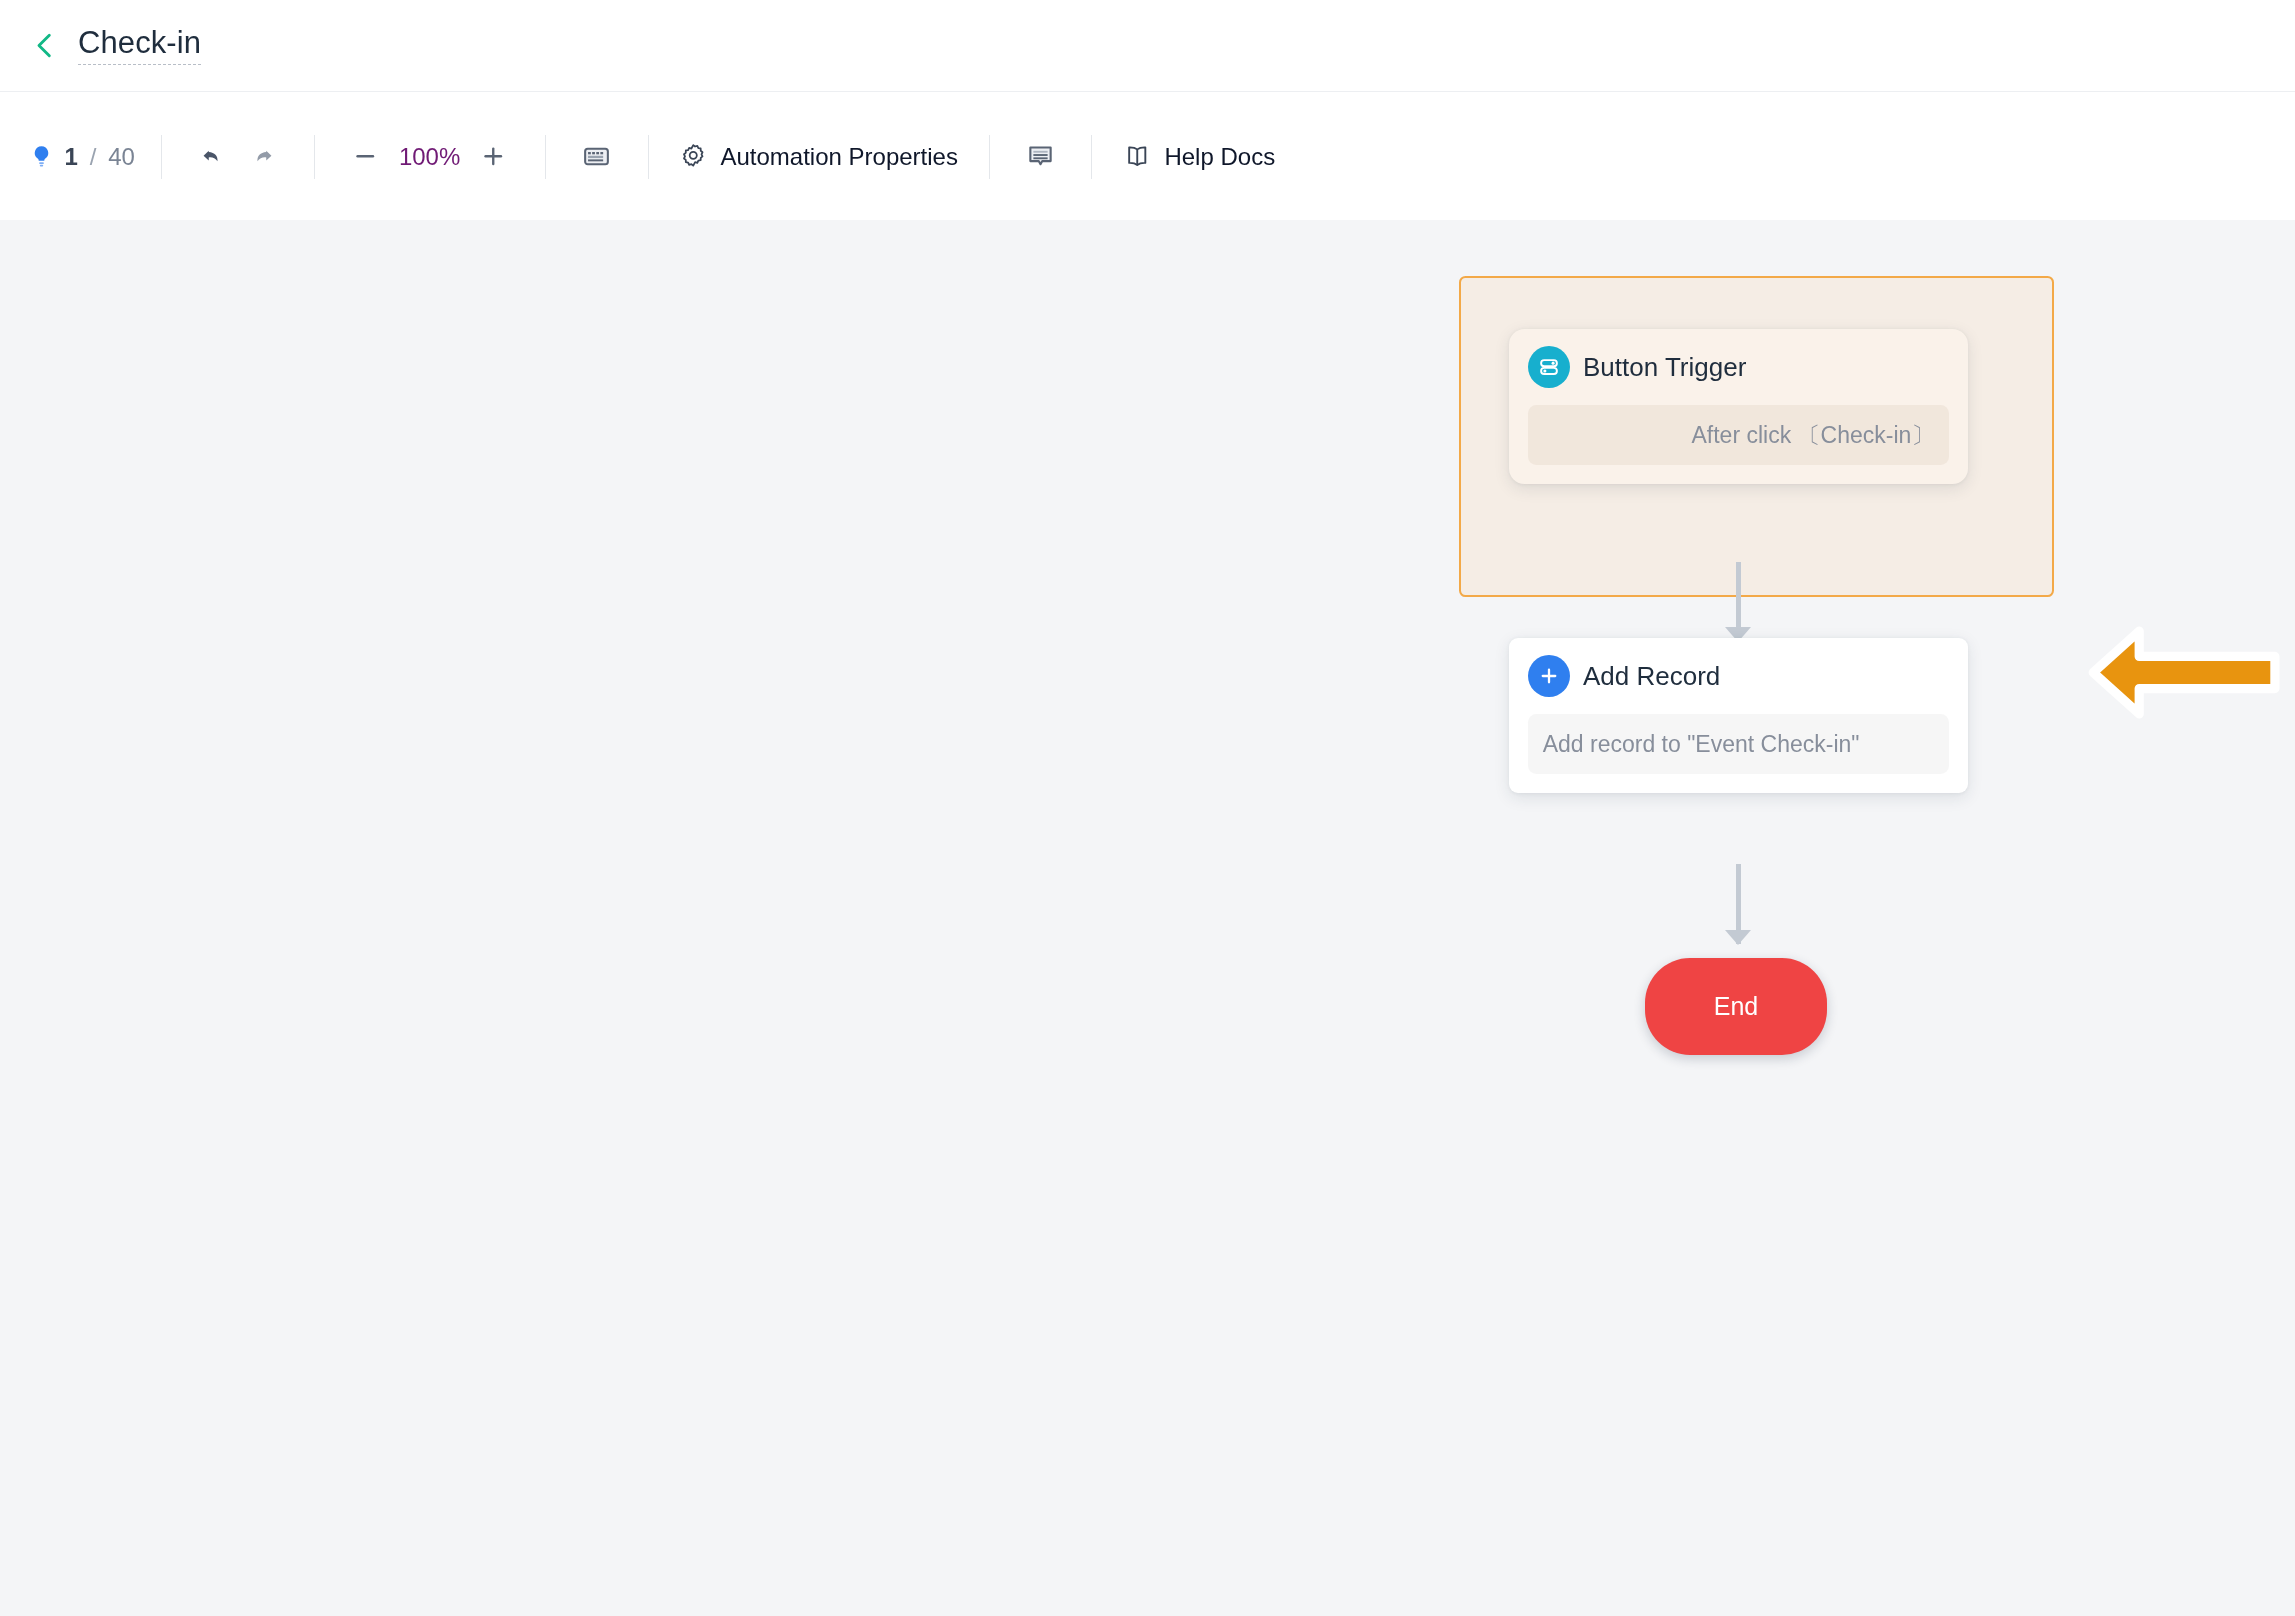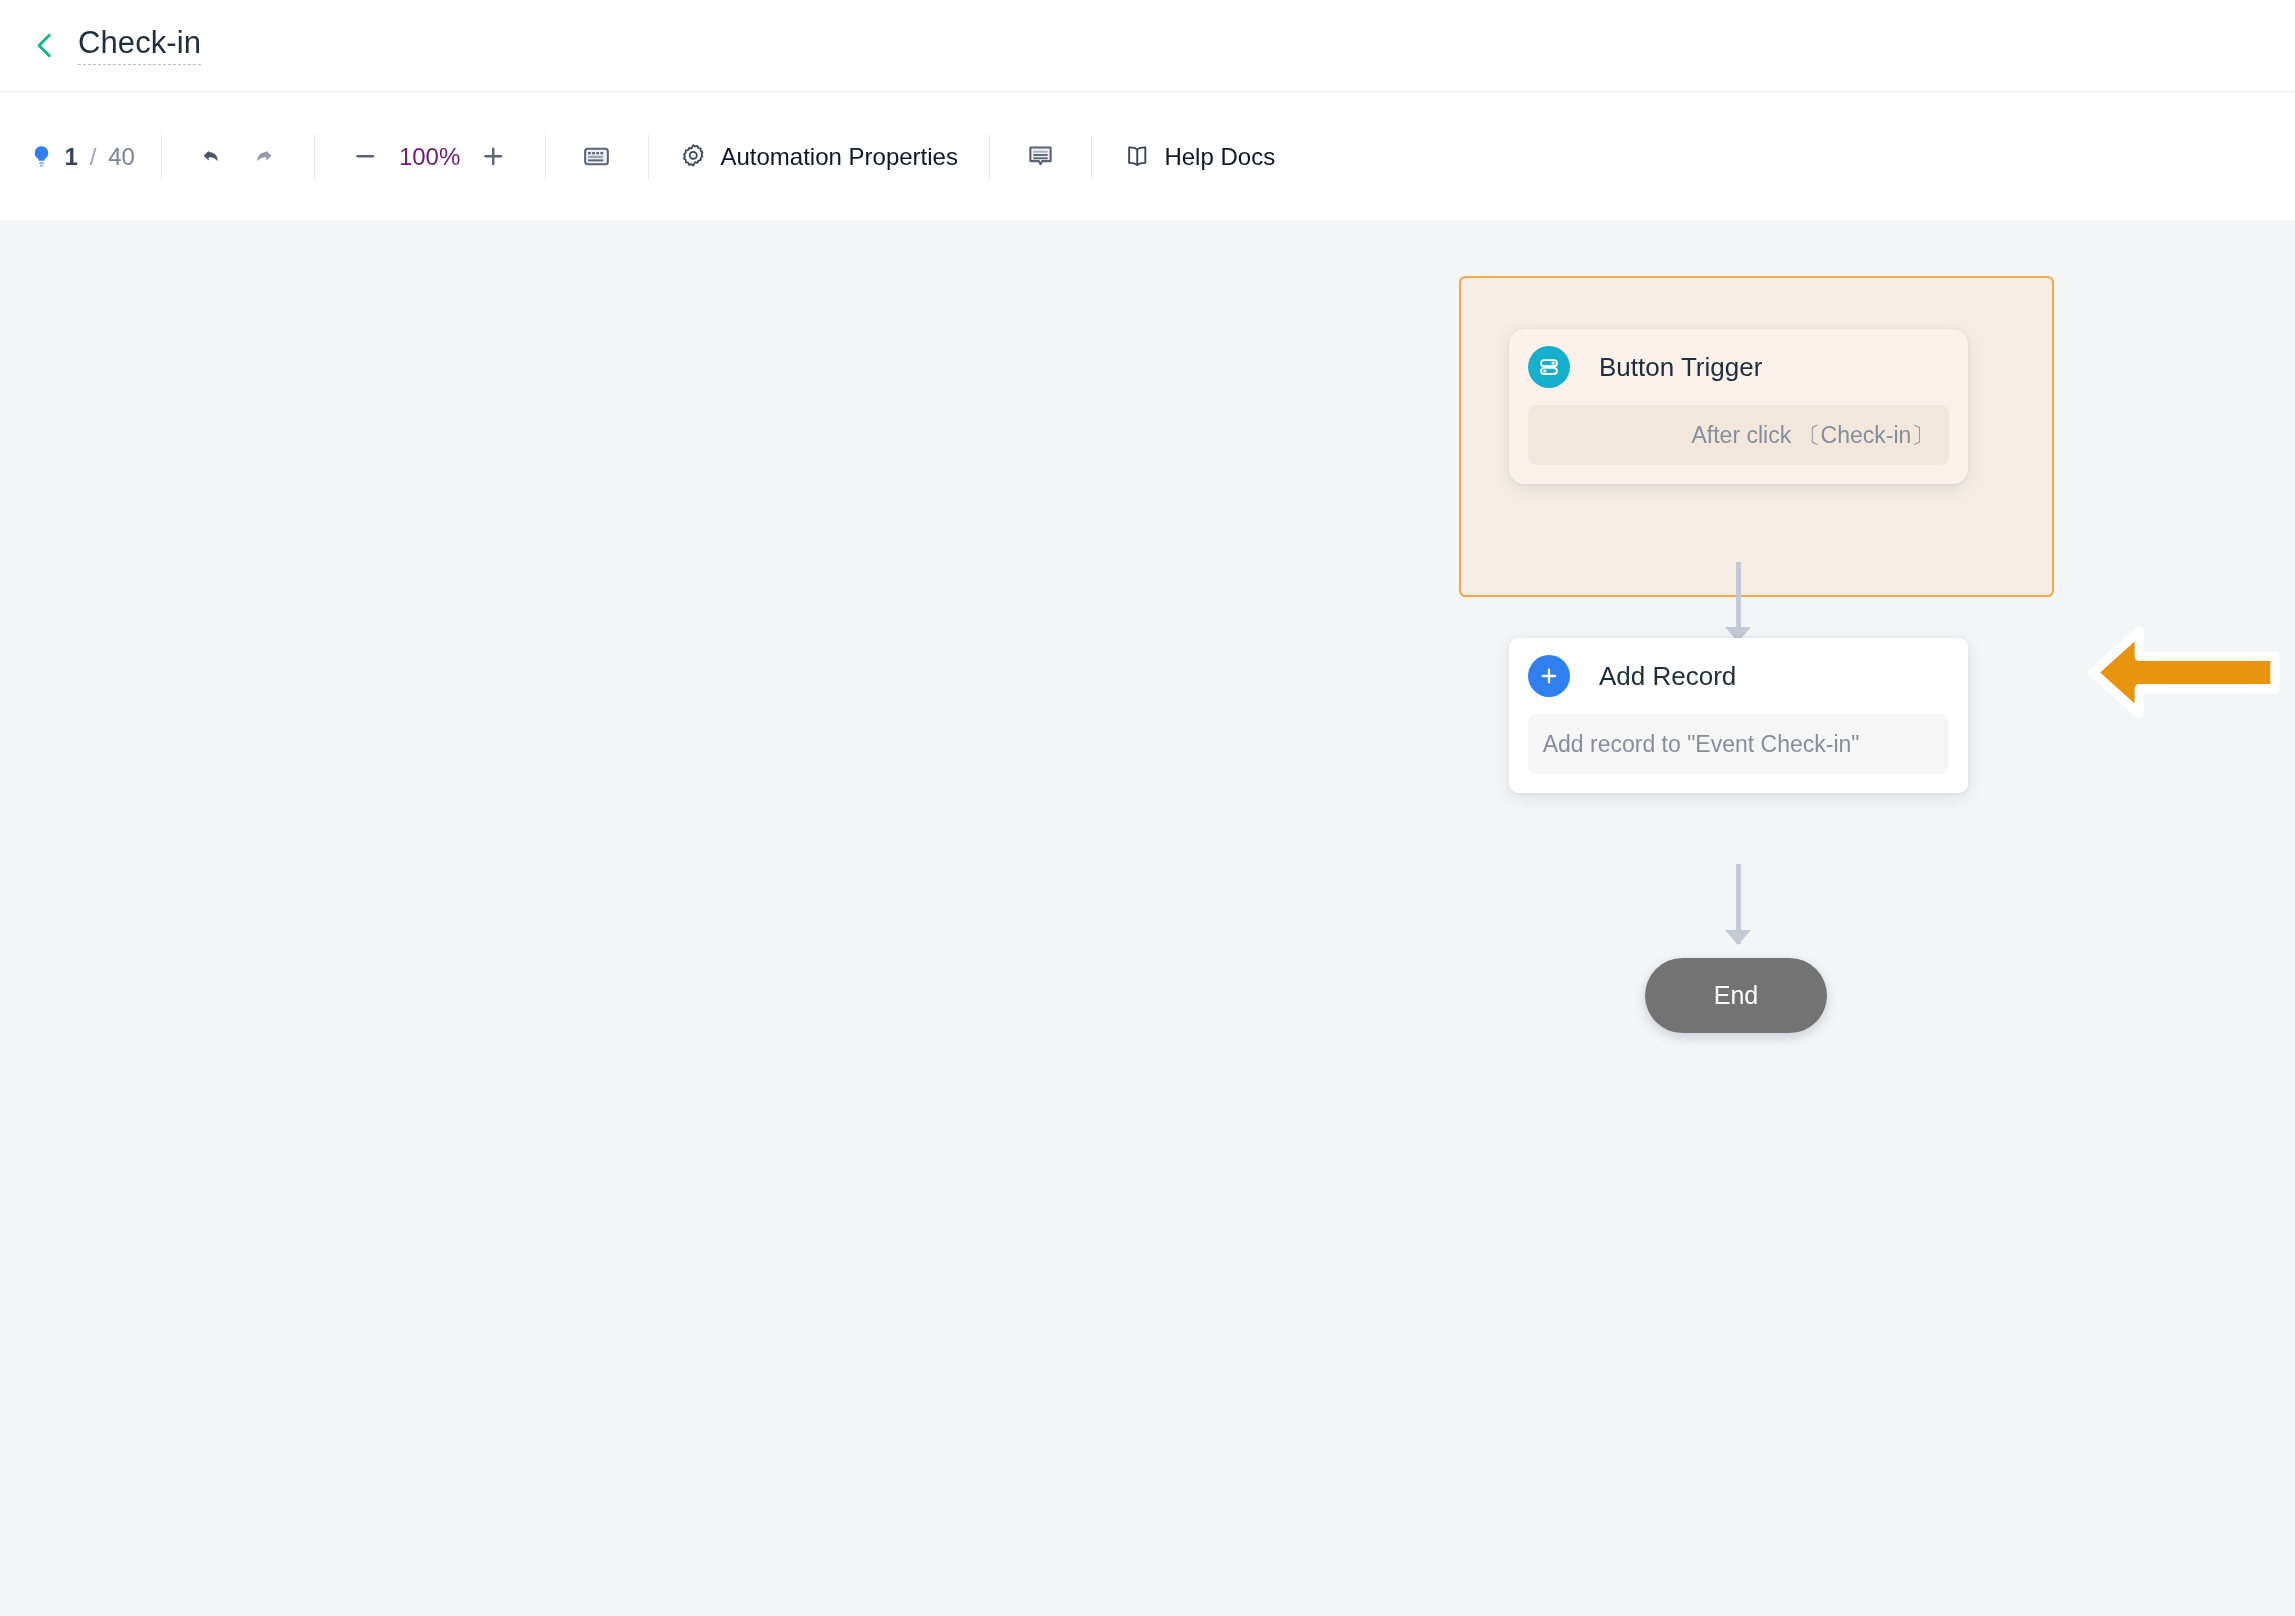--- a/index.html
+++ b/index.html
@@ -172,21 +172,20 @@
     flex: 0 0 auto;
   }
   .badge-cyan { background: #17AFCE; }
   .badge-blue { background: #2F7FEF; }
 
   .node-title {
     font-size: 26px;
     color: #1F2D3D;
     line-height: 1.1;
     white-space: nowrap;
-    margin-left: 16px;
   }
 
   .node-desc {
     background: rgba(126,126,126,0.07);
     border-radius: 8.3px;
     padding: 13.8px 14.7px;
     font-size: 23px;
     line-height: 1.42;
     color: #878E9B;
   }
@@ -210,22 +209,22 @@
     border-top: 15.6px solid #C3CAD3;
   }
   .conn-1 { left: 1736px; top: 342px; height: 79px; }
   .conn-2 { left: 1736px; top: 644px; height: 80px; }
 
   .end-node {
     position: absolute;
     left: 1645px;
     top: 738px;
     width: 182px;
-    height: 75px;
-    background: #737373;
+    height: 97px;
+    background: #ef4444;
     border-radius: 45px;
     display: flex;
     align-items: center;
     justify-content: center;
     color: #ffffff;
     font-size: 25px;
     box-shadow: 0 3.7px 12px rgba(22,33,59,0.20);
     cursor: pointer;
   }
 

